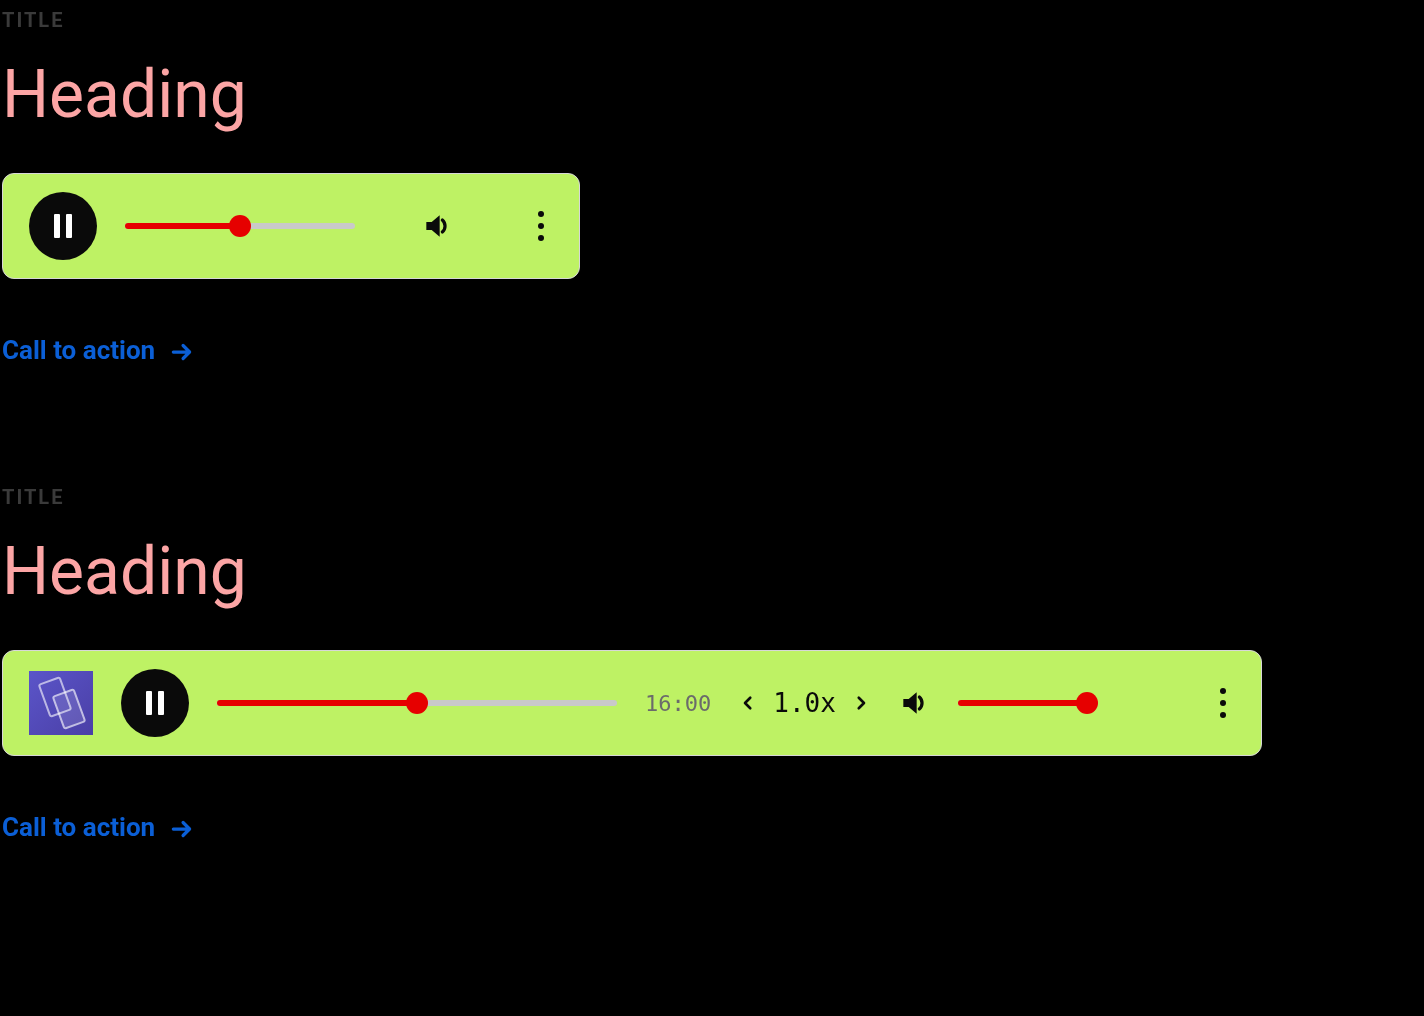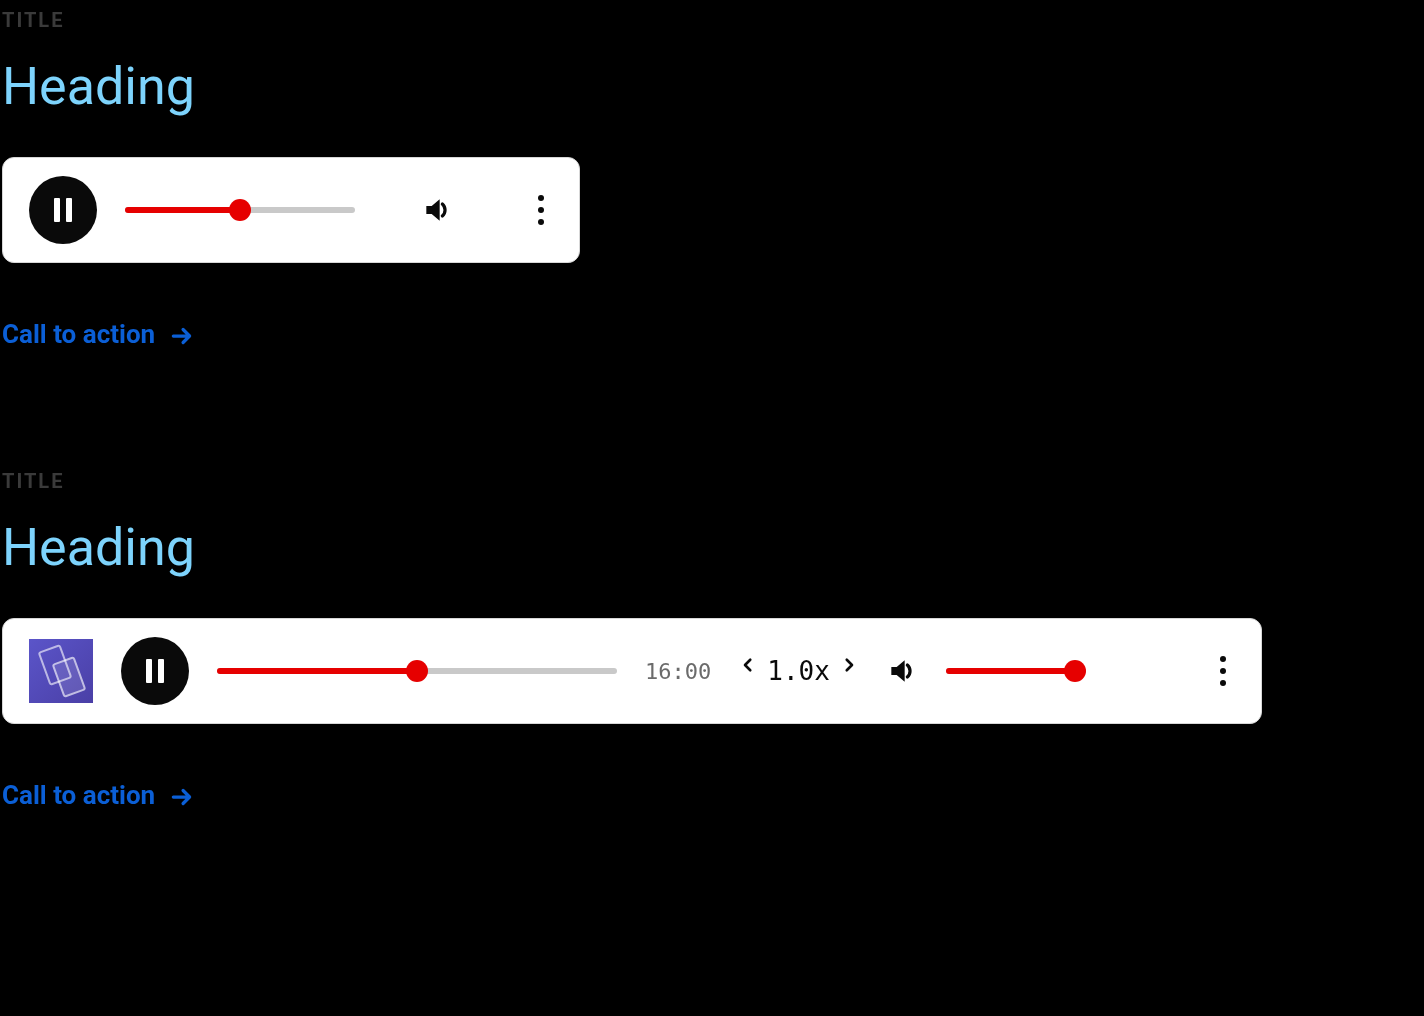--- a/index.html
+++ b/index.html
@@ -12,27 +12,27 @@
   }
   .section { margin-bottom: 120px; }
   .overline {
     color: #3a3a3a;
     font-size: 20px;
     letter-spacing: 2px;
     font-weight: 700;
     margin-bottom: 24px;
   }
   .heading {
-    color: #7dd3fc;
-    font-size: 52px;
+    color: #fca5a5;
+    font-size: 66px;
     font-weight: 400;
     margin-bottom: 40px;
   }
   .player {
-    background: #ffffff;
+    background: #bef264;
     border: 1px solid #d7d7d7;
     border-radius: 12px;
     display: flex;
     align-items: center;
     padding: 18px 26px;
     gap: 28px;
   }
   .player.small { width: 578px; margin-bottom: 56px; }
   .player.large { width: 1260px; margin-bottom: 56px; }
   .thumb {
@@ -89,21 +89,21 @@
     align-items:center; cursor:pointer; flex-shrink:0;
   }
   .kebab span { width:6px; height:6px; background:#0a0a0a; border-radius:50%; }
   .time {
     font-family: ui-monospace, SFMono-Regular, Menlo, monospace;
     font-size: 22px;
     color:#6b6b6b;
     flex-shrink:0;
   }
   .speed {
-    display:flex; gap:10px;
+    display:flex; align-items:center; gap:16px;
     font-family: ui-monospace, SFMono-Regular, Menlo, monospace;
     font-size:26px; color:#0a0a0a; flex-shrink:0;
   }
   .chev { width:18px; height:18px; cursor:pointer; }
   .vol-slider { position:relative; width:140px; height:20px; display:flex; align-items:center; cursor:pointer; flex-shrink:0;}
   .cta {
     display:flex; align-items:flex-end; gap:14px;
     color:#0b5fd6; font-size:26px; font-weight:700;
     cursor:pointer;
   }

